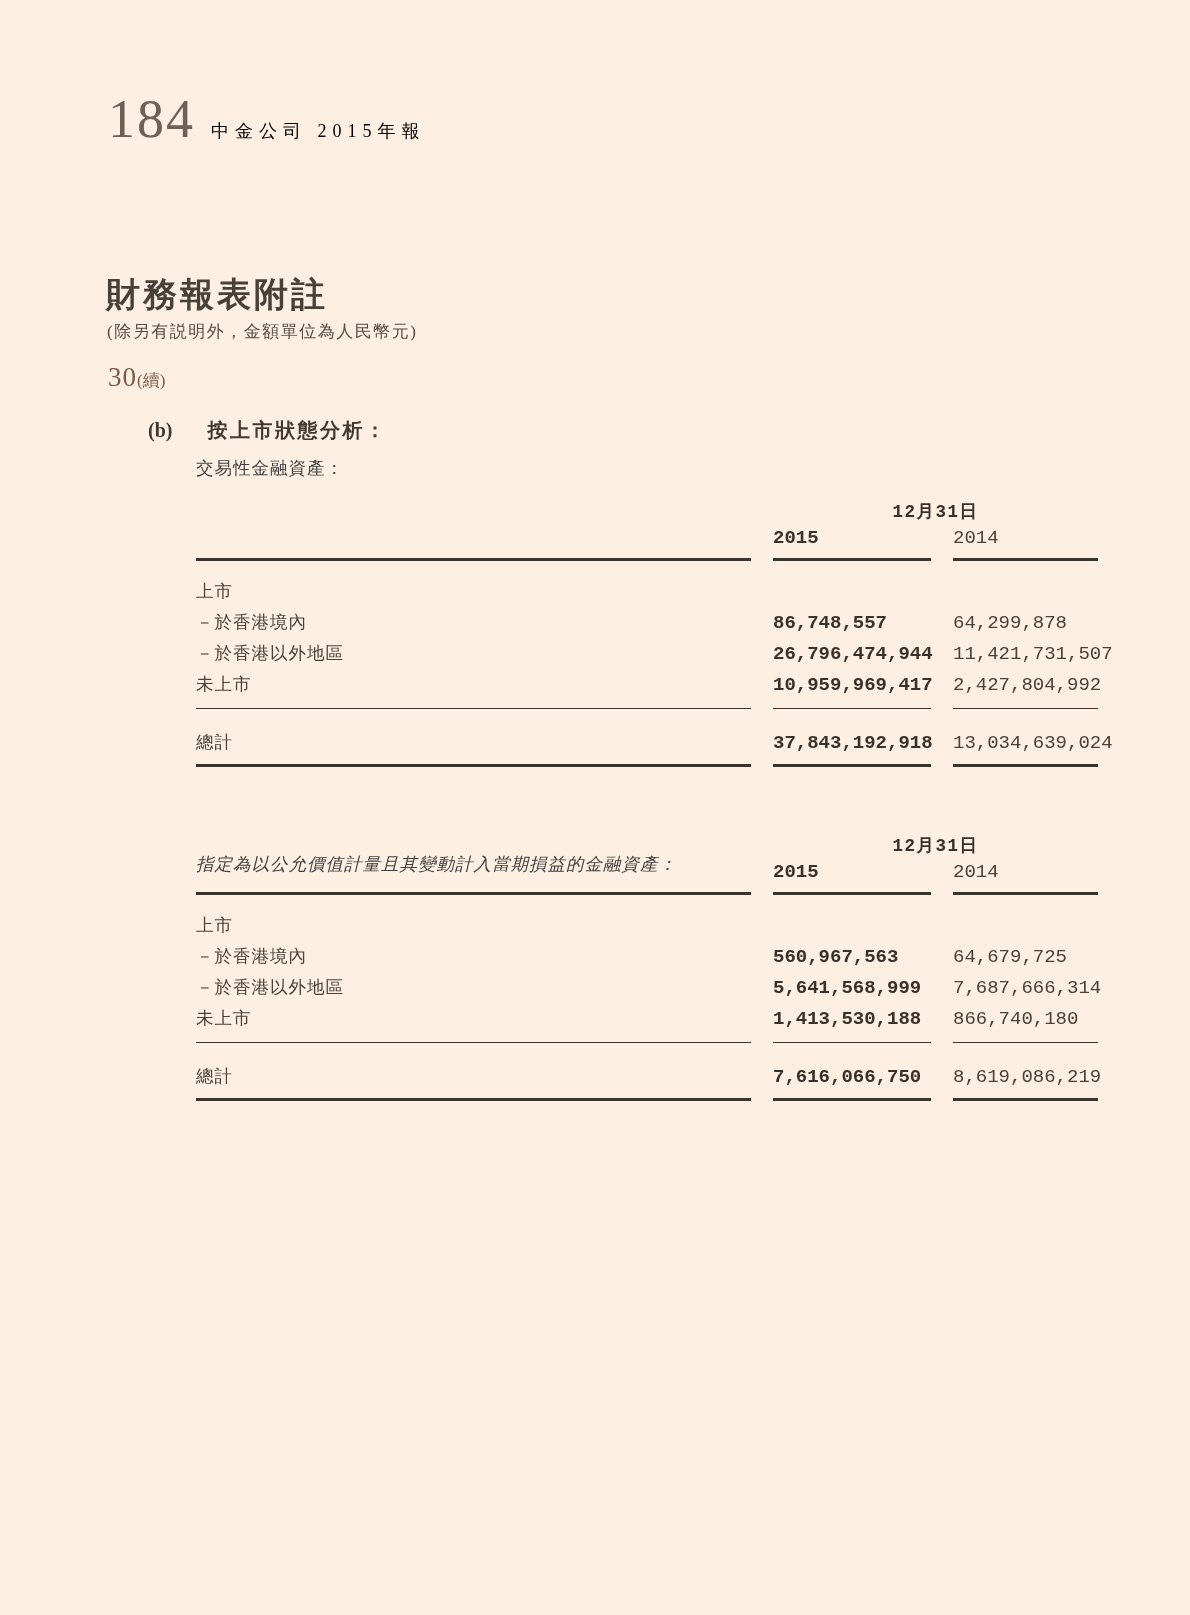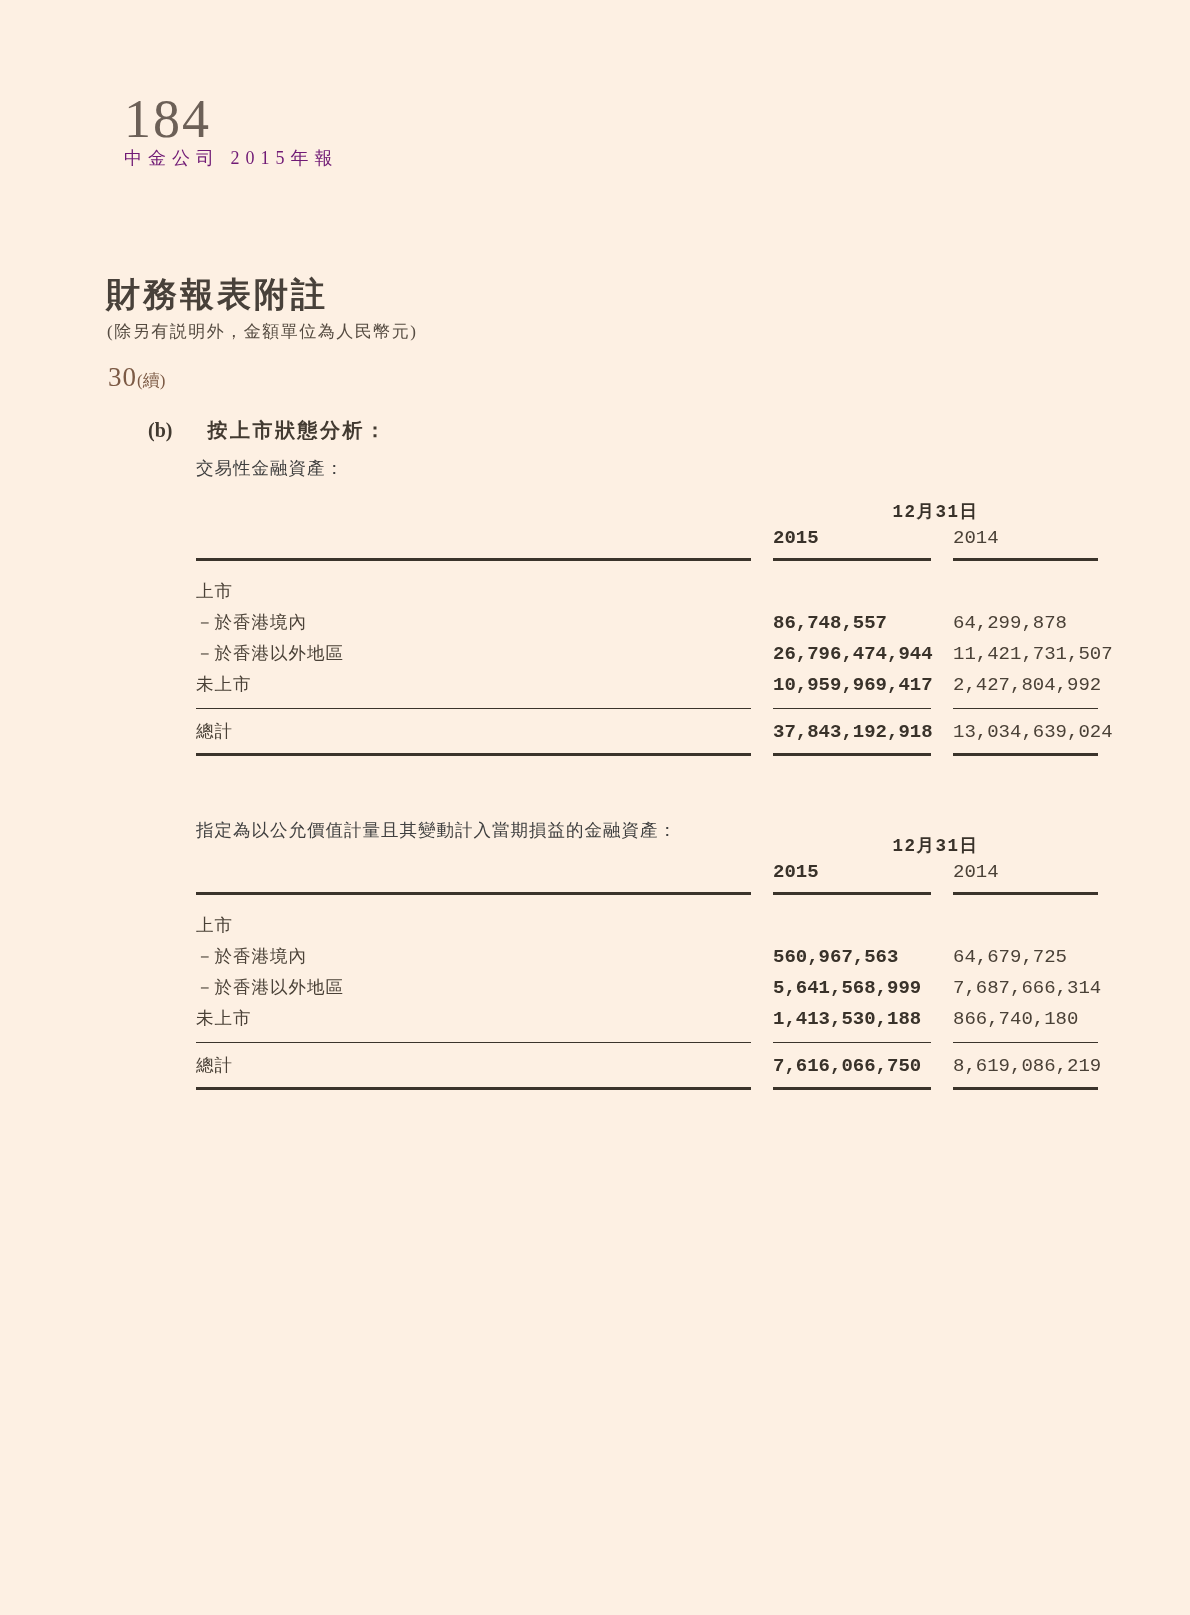--- a/index.html
+++ b/index.html
@@ -6,43 +6,43 @@
   html, body { width:1190px; height:1615px; }
   body {
     position:relative;
     background:#FDF0E3;
     color:#453D33;
     font-family:"Liberation Serif","DejaVu Serif",serif;
     overflow:hidden;
   }
 
   
-  .page-header { position:absolute; left:108px; top:92px; display:flex; align-items:baseline;flex-direction:column; }
+  .page-header { position:absolute; left:108px; top:92px; display:flex; align-items:baseline; }
   .page-num { font-size:54px; line-height:1; color:#6C6057; letter-spacing:2px; }
-  .report-name { font-size:18px; color:#701a75; letter-spacing:6px; margin-left:16px; }
+  .report-name { font-size:18px; color:#000000; letter-spacing:6px; margin-left:16px; }
 
   
   .doc-title { position:absolute; left:106px; top:272px; font-size:34px; font-weight:bold; color:#48413A; letter-spacing:3px; }
   .doc-subtitle { position:absolute; left:107px; top:320px; font-size:17px; color:#554B41; letter-spacing:1.5px; }
 
   
   .section-heading { position:absolute; left:108px; top:362px; display:flex; align-items:baseline; color:#7C5A45; }
   .section-num { font-size:27px; letter-spacing:1px; }
   .section-title { font-size:27px; letter-spacing:2.5px; margin-left:21px; }
   .section-continued { font-size:17px; letter-spacing:0; }
 
   
   .subsection { position:absolute; left:148px; top:417px; display:flex; align-items:baseline; color:#423A31; font-weight:bold; }
   .subsection-label { font-size:20px; }
   .subsection-title { font-size:20px; letter-spacing:2.5px; margin-left:35px; }
 
   
   .table-caption { position:absolute; left:196px; font-size:17.5px; color:#404040; letter-spacing:1px; }
   .caption-1 { top:456px; }
-  .caption-2 { top:818px; }
+  .caption-2 { top:852px;font-style:italic; }
 
   
   .fin-table { position:absolute; left:196px; width:868px; }
   .table-1 { top:502px; }
   .table-2 { top:836px; }
 
   .cols { display:grid; grid-template-columns:555px 158px 145px; column-gap:22px;font-family:Liberation Mono, monospace; }
 
   .date-row .date-h {
     grid-column:2 / 4; text-align:center;
@@ -60,21 +60,21 @@
   .rule-head .seg { height:2.6px; }
   .rule-pretotal { margin-top:7px; }
   .rule-pretotal .seg { height:1.8px; }
   .rule-bottom { margin-top:7px; }
   .rule-bottom .seg { height:3px; }
 
   .tbody { margin-top:16px; }
   .row { line-height:31px; }
   .lbl { font-size:17.5px; letter-spacing:1px; color:#4A4137; }
 
-  .total-row { margin-top:9px; line-height:28px; }
+  .total-row { margin-top:20px; line-height:28px; }
 </style>
 </head>
 <body>
 
 <div class="page-header">
   <span class="page-num">184</span>
   <span class="report-name">中金公司 2015年報</span>
 </div>
 
 <div class="doc-title">財務報表附註</div>

